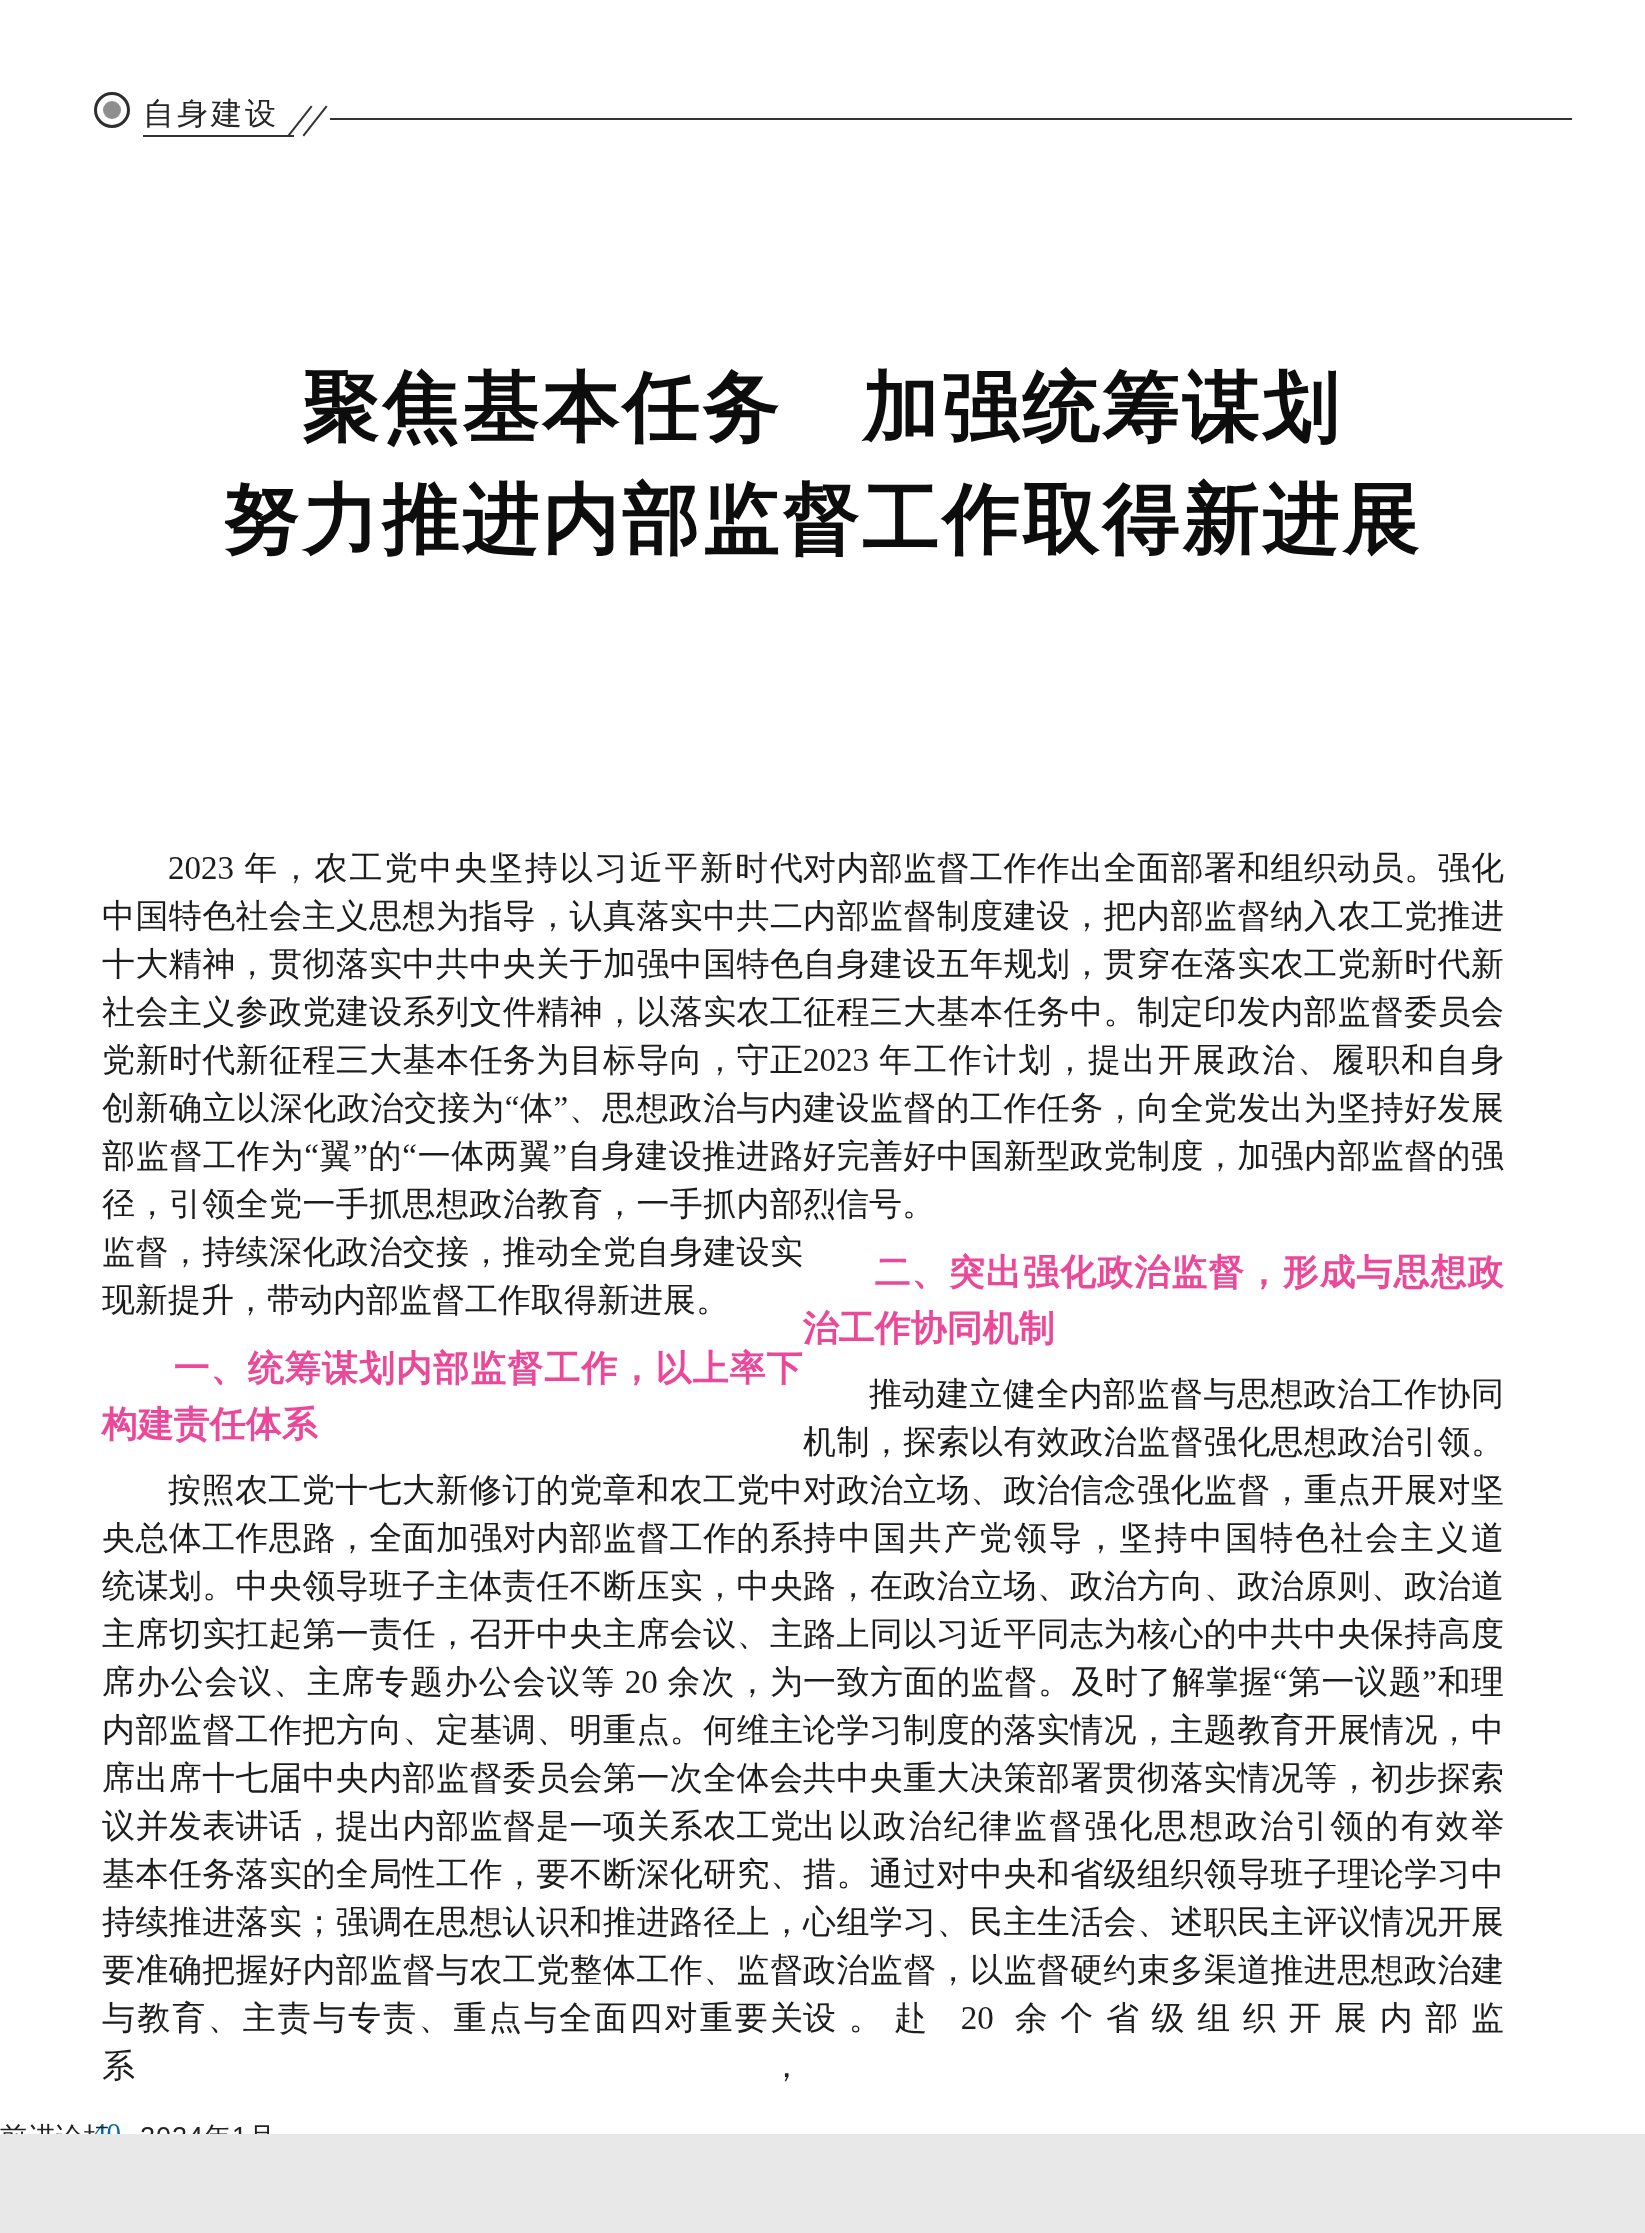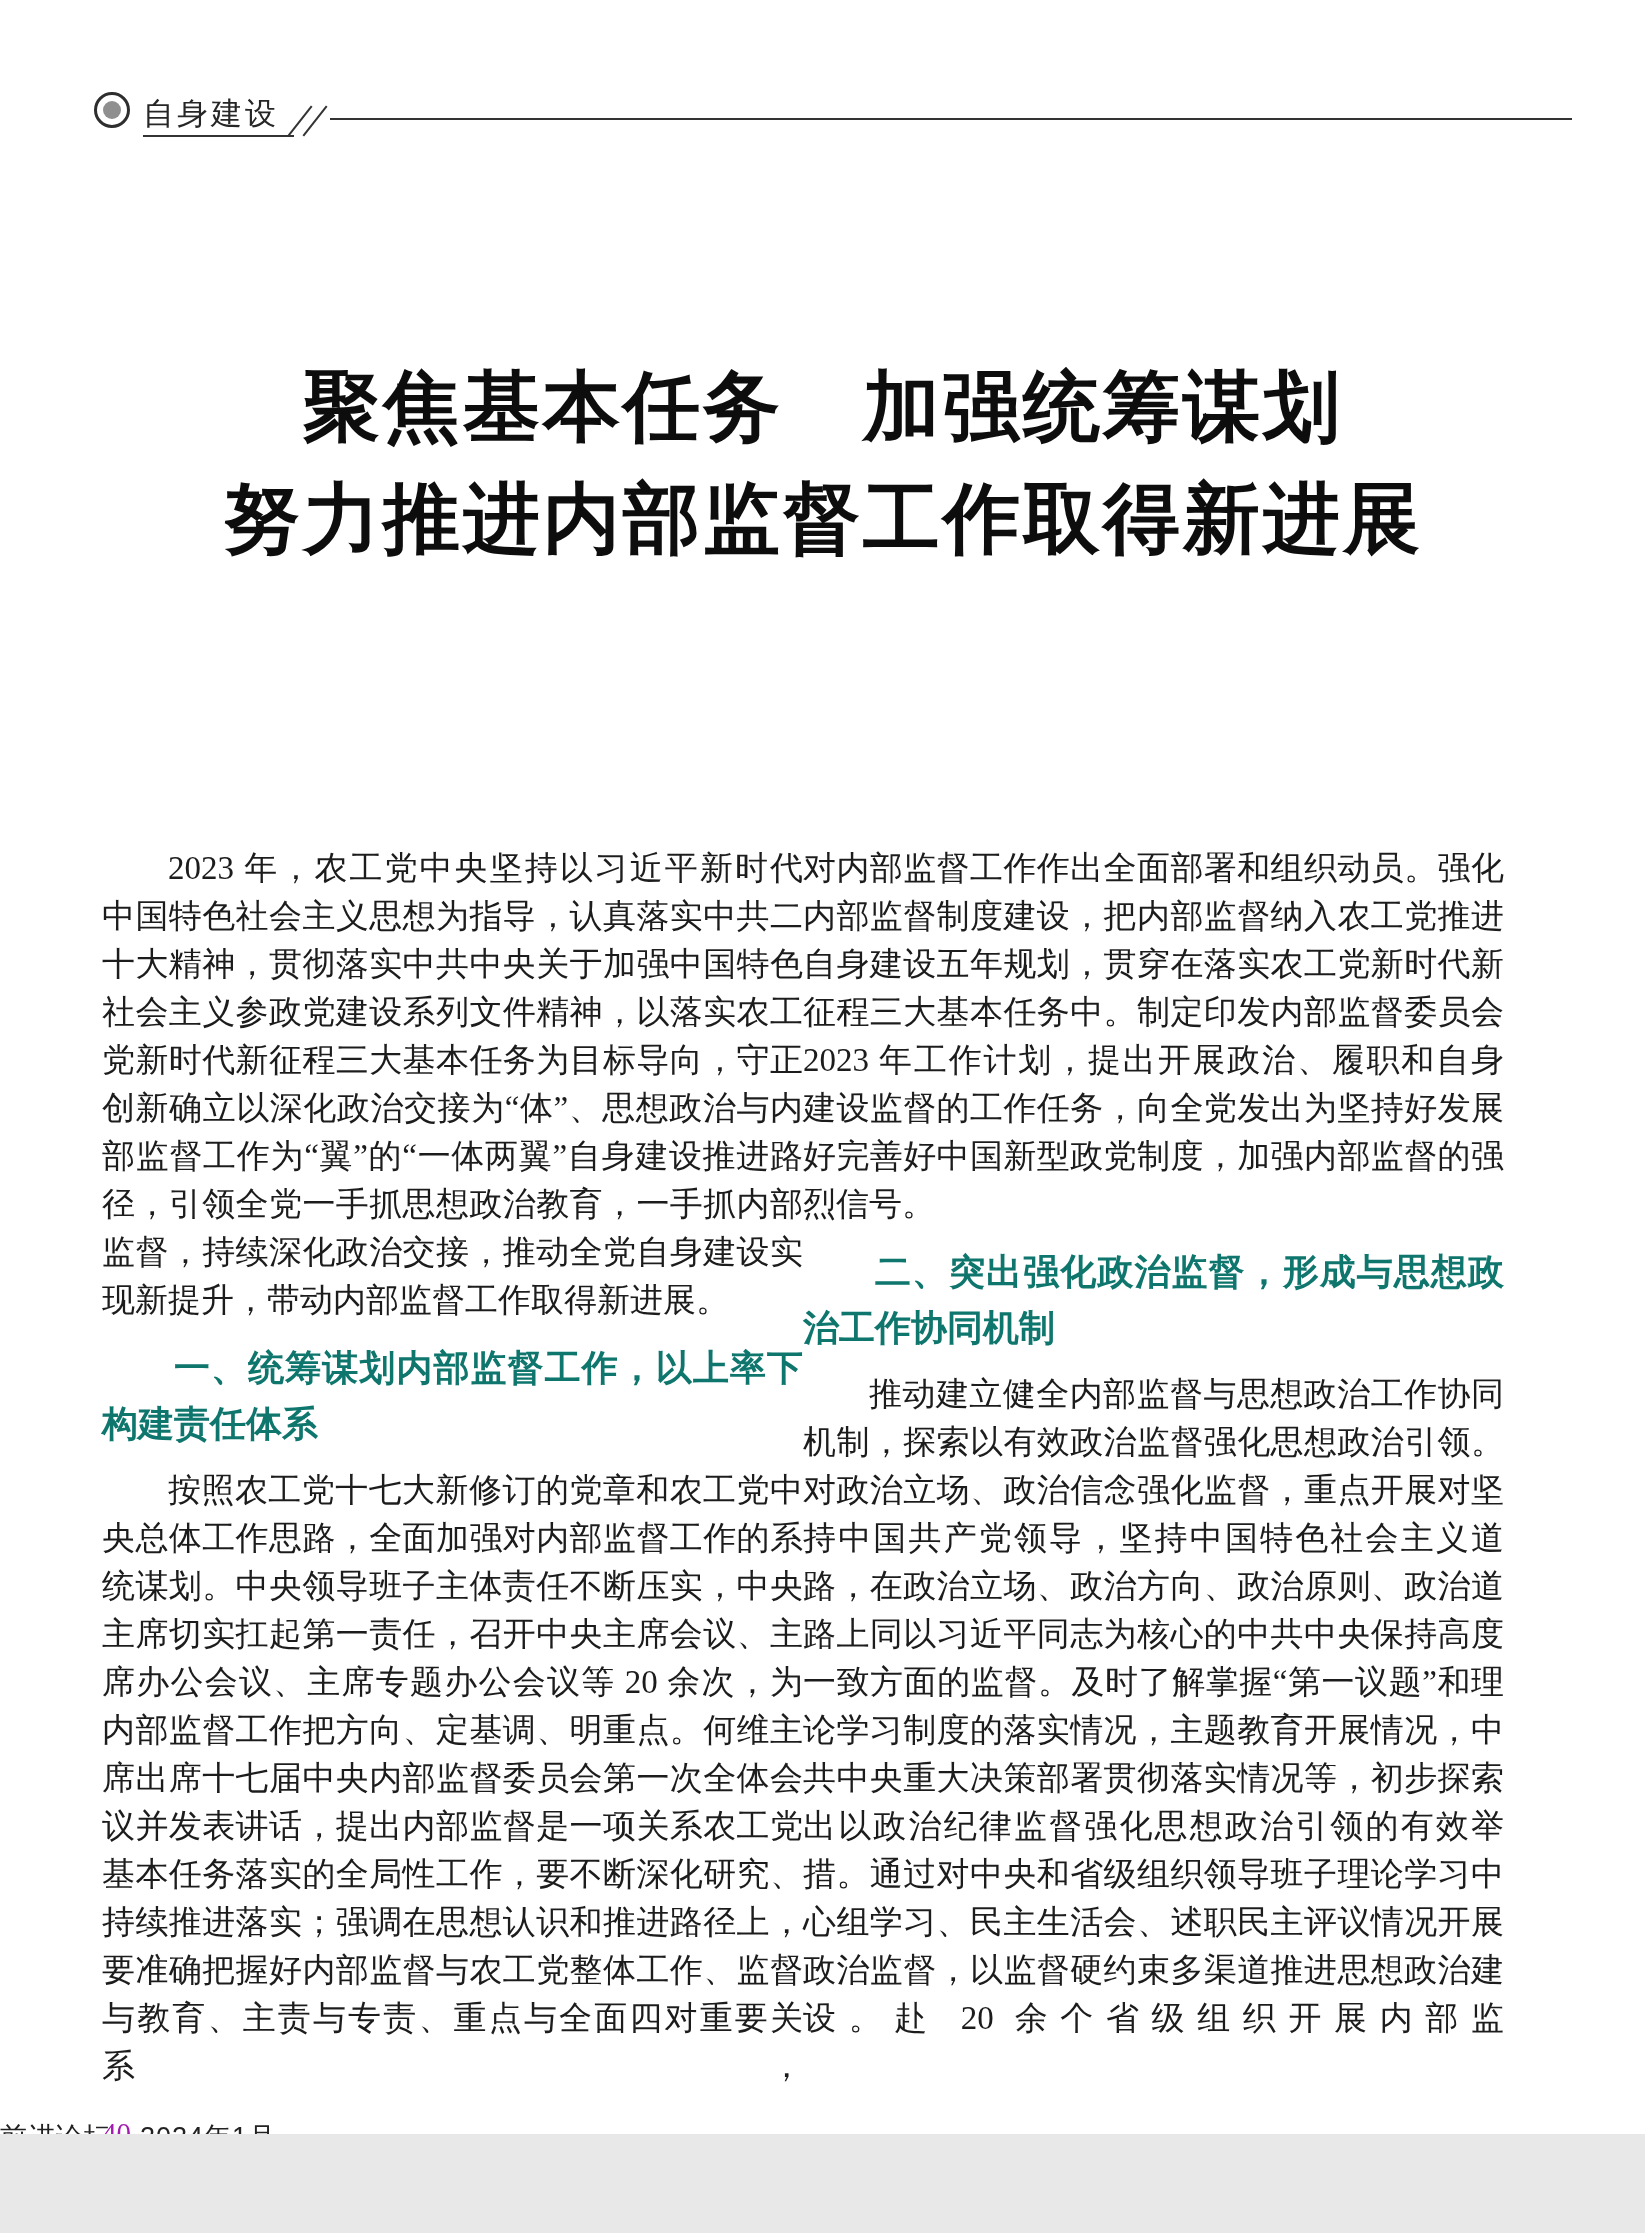--- a/index.html
+++ b/index.html
@@ -55,32 +55,32 @@
   .col p {
     font-size: 33px; line-height: 48px;
     text-align: justify;
     color: #1c1c1c;
   }
   .col p.indent { text-indent: 2em; }
   .col p.cont-end { text-align-last: justify; font-family: Liberation Serif, serif; }
   .col h2 {
     font-family: "Liberation Sans", sans-serif;
     font-size: 36px; line-height: 56px; font-weight: 700;
-    color: #0f766e;
+    color: #ec4899;
     text-indent: 2em;
     margin: 16px 0 14px 0;
     text-align: justify;
   }
 
   
   .ftr { position: absolute; left: 0; top: 2115px; width: 100%; height: 44px; }
   .ftr .pageno {
-    position: absolute; left: 102px; top: 2px;
+    position: absolute; left: 92px; top: 2px;
     font-family: "Liberation Serif", serif;
-    font-size: 29px; color: #a21caf;
+    font-size: 29px; color: #0369a1;
   }
   .ftr .journal {
     position: absolute; left: 0; top: 4px; width: 100%;
     text-align: left;
     font-family: "Liberation Sans", sans-serif;
     font-size: 27px; letter-spacing: 1px; color: #222;
   }
 </style>
 </head>
 <body>

